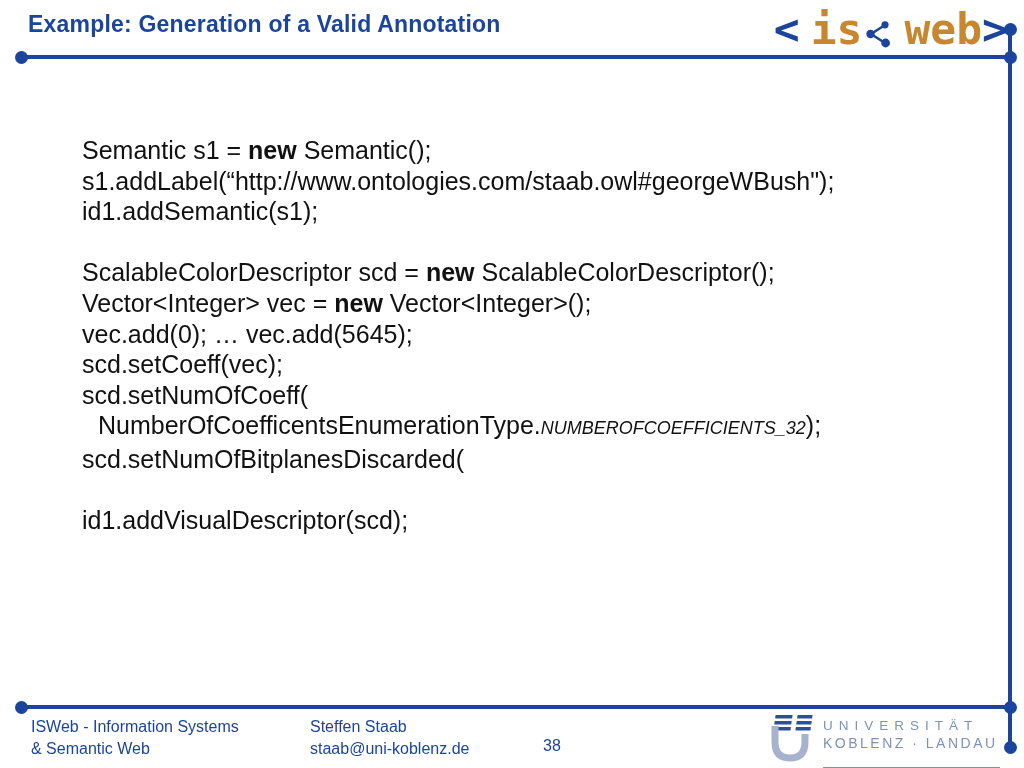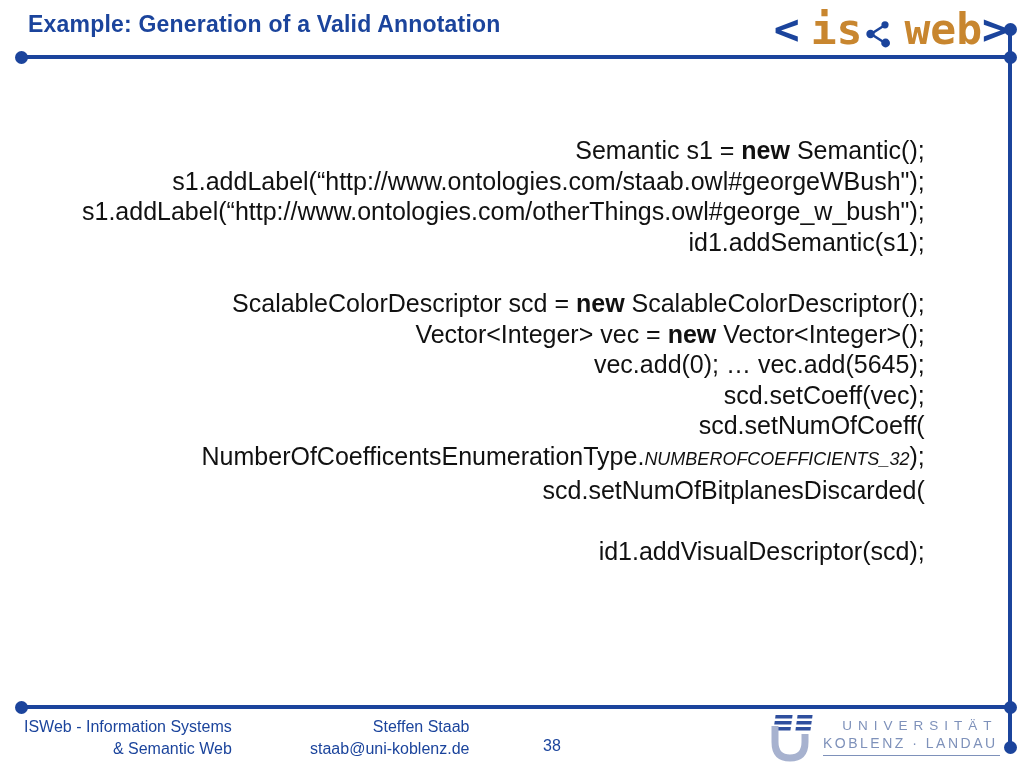--- a/index.html
+++ b/index.html
@@ -1,20 +1,19 @@
 <!DOCTYPE html>
 <html><head>
 <meta charset="utf-8">
 <style>
   html,body { margin:0; padding:0; background:#e8e8e8; }
   .slide {
     position:relative; width:1024px; height:768px; margin:0 auto;
     background:#ffffff; overflow:hidden;
     font-family:"Liberation Sans", sans-serif;
-    text-align:right;
     --blue:#1B449C; --orange:#C8862F; --uni:#7E91BA;
   }
   .slide-title {
     position:absolute; left:28px; top:11px;
     font-size:23px; font-weight:bold; color:var(--blue);
     letter-spacing:0.2px; white-space:nowrap;
   }
   
   .brand {
     position:absolute; top:2px; right:16px; height:54px;
@@ -38,27 +37,27 @@
   }
   .code-line { white-space:pre; min-height:30.6px; }
   .code-line.indent { padding-left:16px; }
   .seg-bold { font-weight:bold; }
   .seg-enum { font-style:italic; font-size:18px; }
   
   .footer-org, .footer-author {
     position:absolute; top:716px; font-size:16px; line-height:21.5px;
     color:var(--blue); white-space:nowrap;
   }
-  .footer-org { left:24px; }
+  .footer-org { left:31px; }
   .footer-author { left:310px; }
   .footer-page {
     position:absolute; left:543px; top:737px; font-size:16px; color:var(--blue);
   }
   .uni-logo { position:absolute; left:766px; top:712px; display:flex; align-items:flex-start; }
-  .uni-text { margin-left:9px; padding:6px 2px 4px 0; border-bottom:1.5px solid var(--uni); color:var(--uni); }
+  .uni-text { margin-left:9px; padding:6px 2px 16px 0; border-bottom:1.5px solid var(--uni); color:var(--uni); }
   .uni-line1 { font-size:13.5px; letter-spacing:6px; white-space:nowrap; }
   .uni-line2 { font-size:14px; letter-spacing:2.5px; white-space:nowrap; margin-top:2px; }
 </style>
 </head>
 <body>
 
 <div class="slide">
 
   <div class="slide-title">Example: Generation of a Valid Annotation</div>
 
@@ -82,21 +81,20 @@
   <div class="dot" style="left:14.5px; top:50.5px;"></div>
   <div class="dot" style="left:1003.5px; top:50.5px;"></div>
   <div class="dot" style="left:1003.5px; top:22.5px;"></div>
   <div class="dot" style="left:14.5px; top:700.5px;"></div>
   <div class="dot" style="left:1003.5px; top:700.5px;"></div>
   <div class="dot" style="left:1003.5px; top:740.5px;"></div>
 
   <div class="code-block">
       <div class="code-line"><span>Semantic s1 = </span><span class="seg-bold">new</span><span> Semantic();</span></div>
       <div class="code-line"><span>s1.addLabel(“http://www.ontologies.com/staab.owl#georgeWBush");</span></div>
-      <div class="code-line"><span>s1.addLabel(“http://www.ontologies.com/otherThings.owl#george_w_bush");</span></div>
       <div class="code-line"><span>id1.addSemantic(s1);</span></div>
       <div class="code-line">&nbsp;</div>
       <div class="code-line"><span>ScalableColorDescriptor scd = </span><span class="seg-bold">new</span><span> ScalableColorDescriptor();</span></div>
       <div class="code-line"><span>Vector&lt;Integer&gt; vec = </span><span class="seg-bold">new</span><span> Vector&lt;Integer&gt;();</span></div>
       <div class="code-line"><span>vec.add(0); … vec.add(5645);</span></div>
       <div class="code-line"><span>scd.setCoeff(vec);</span></div>
       <div class="code-line"><span>scd.setNumOfCoeff(</span></div>
       <div class="code-line indent"><span>NumberOfCoefficentsEnumerationType.</span><span class="seg-enum">NUMBEROFCOEFFICIENTS_32</span><span>);</span></div>
       <div class="code-line"><span>scd.setNumOfBitplanesDiscarded(</span></div>
       <div class="code-line">&nbsp;</div>

